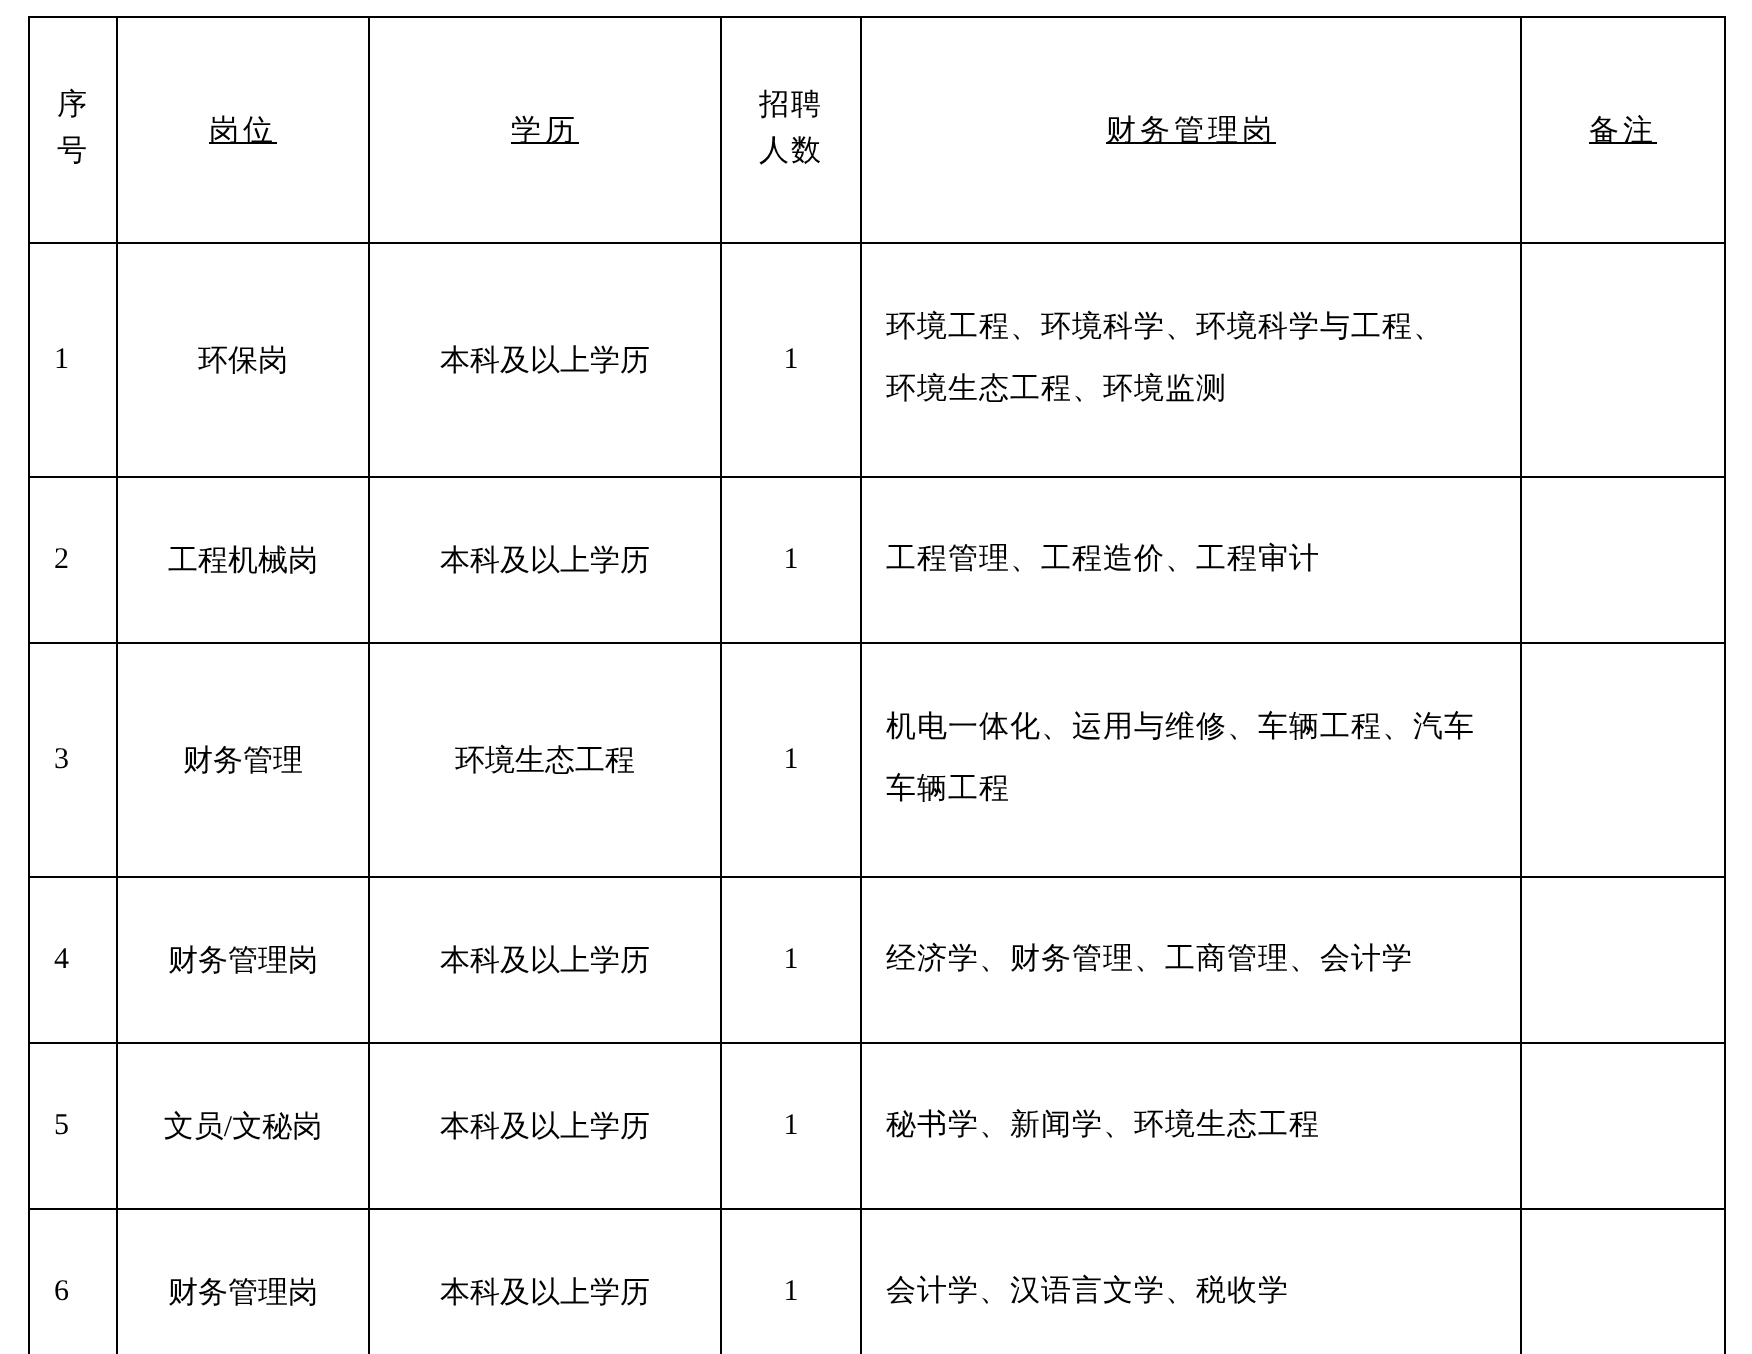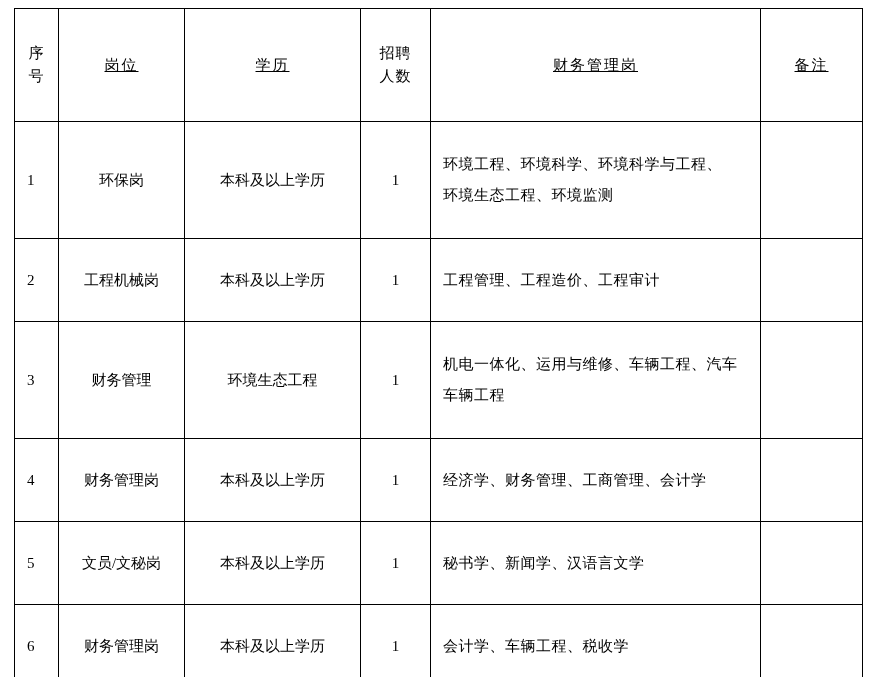--- a/index.html
+++ b/index.html
@@ -168,31 +168,31 @@
         </td>
         <td></td>
       </tr>
 
       <tr class="row r-short">
         <td class="no">5</td>
         <td>文员/文秘岗</td>
         <td>本科及以上学历</td>
         <td>1</td>
         <td class="major">
-          <span class="major-line">秘书学、新闻学、汉语言文学</span>
+          <span class="major-line">秘书学、新闻学、环境生态工程</span>
         </td>
         <td></td>
       </tr>
 
       <tr class="row r-short">
         <td class="no">6</td>
         <td>财务管理岗</td>
         <td>本科及以上学历</td>
         <td>1</td>
         <td class="major">
-          <span class="major-line">会计学、车辆工程、税收学</span>
+          <span class="major-line">会计学、汉语言文学、税收学</span>
         </td>
         <td></td>
       </tr>
 
     </tbody>
   </table>
 </div>
 
 </body></html>

